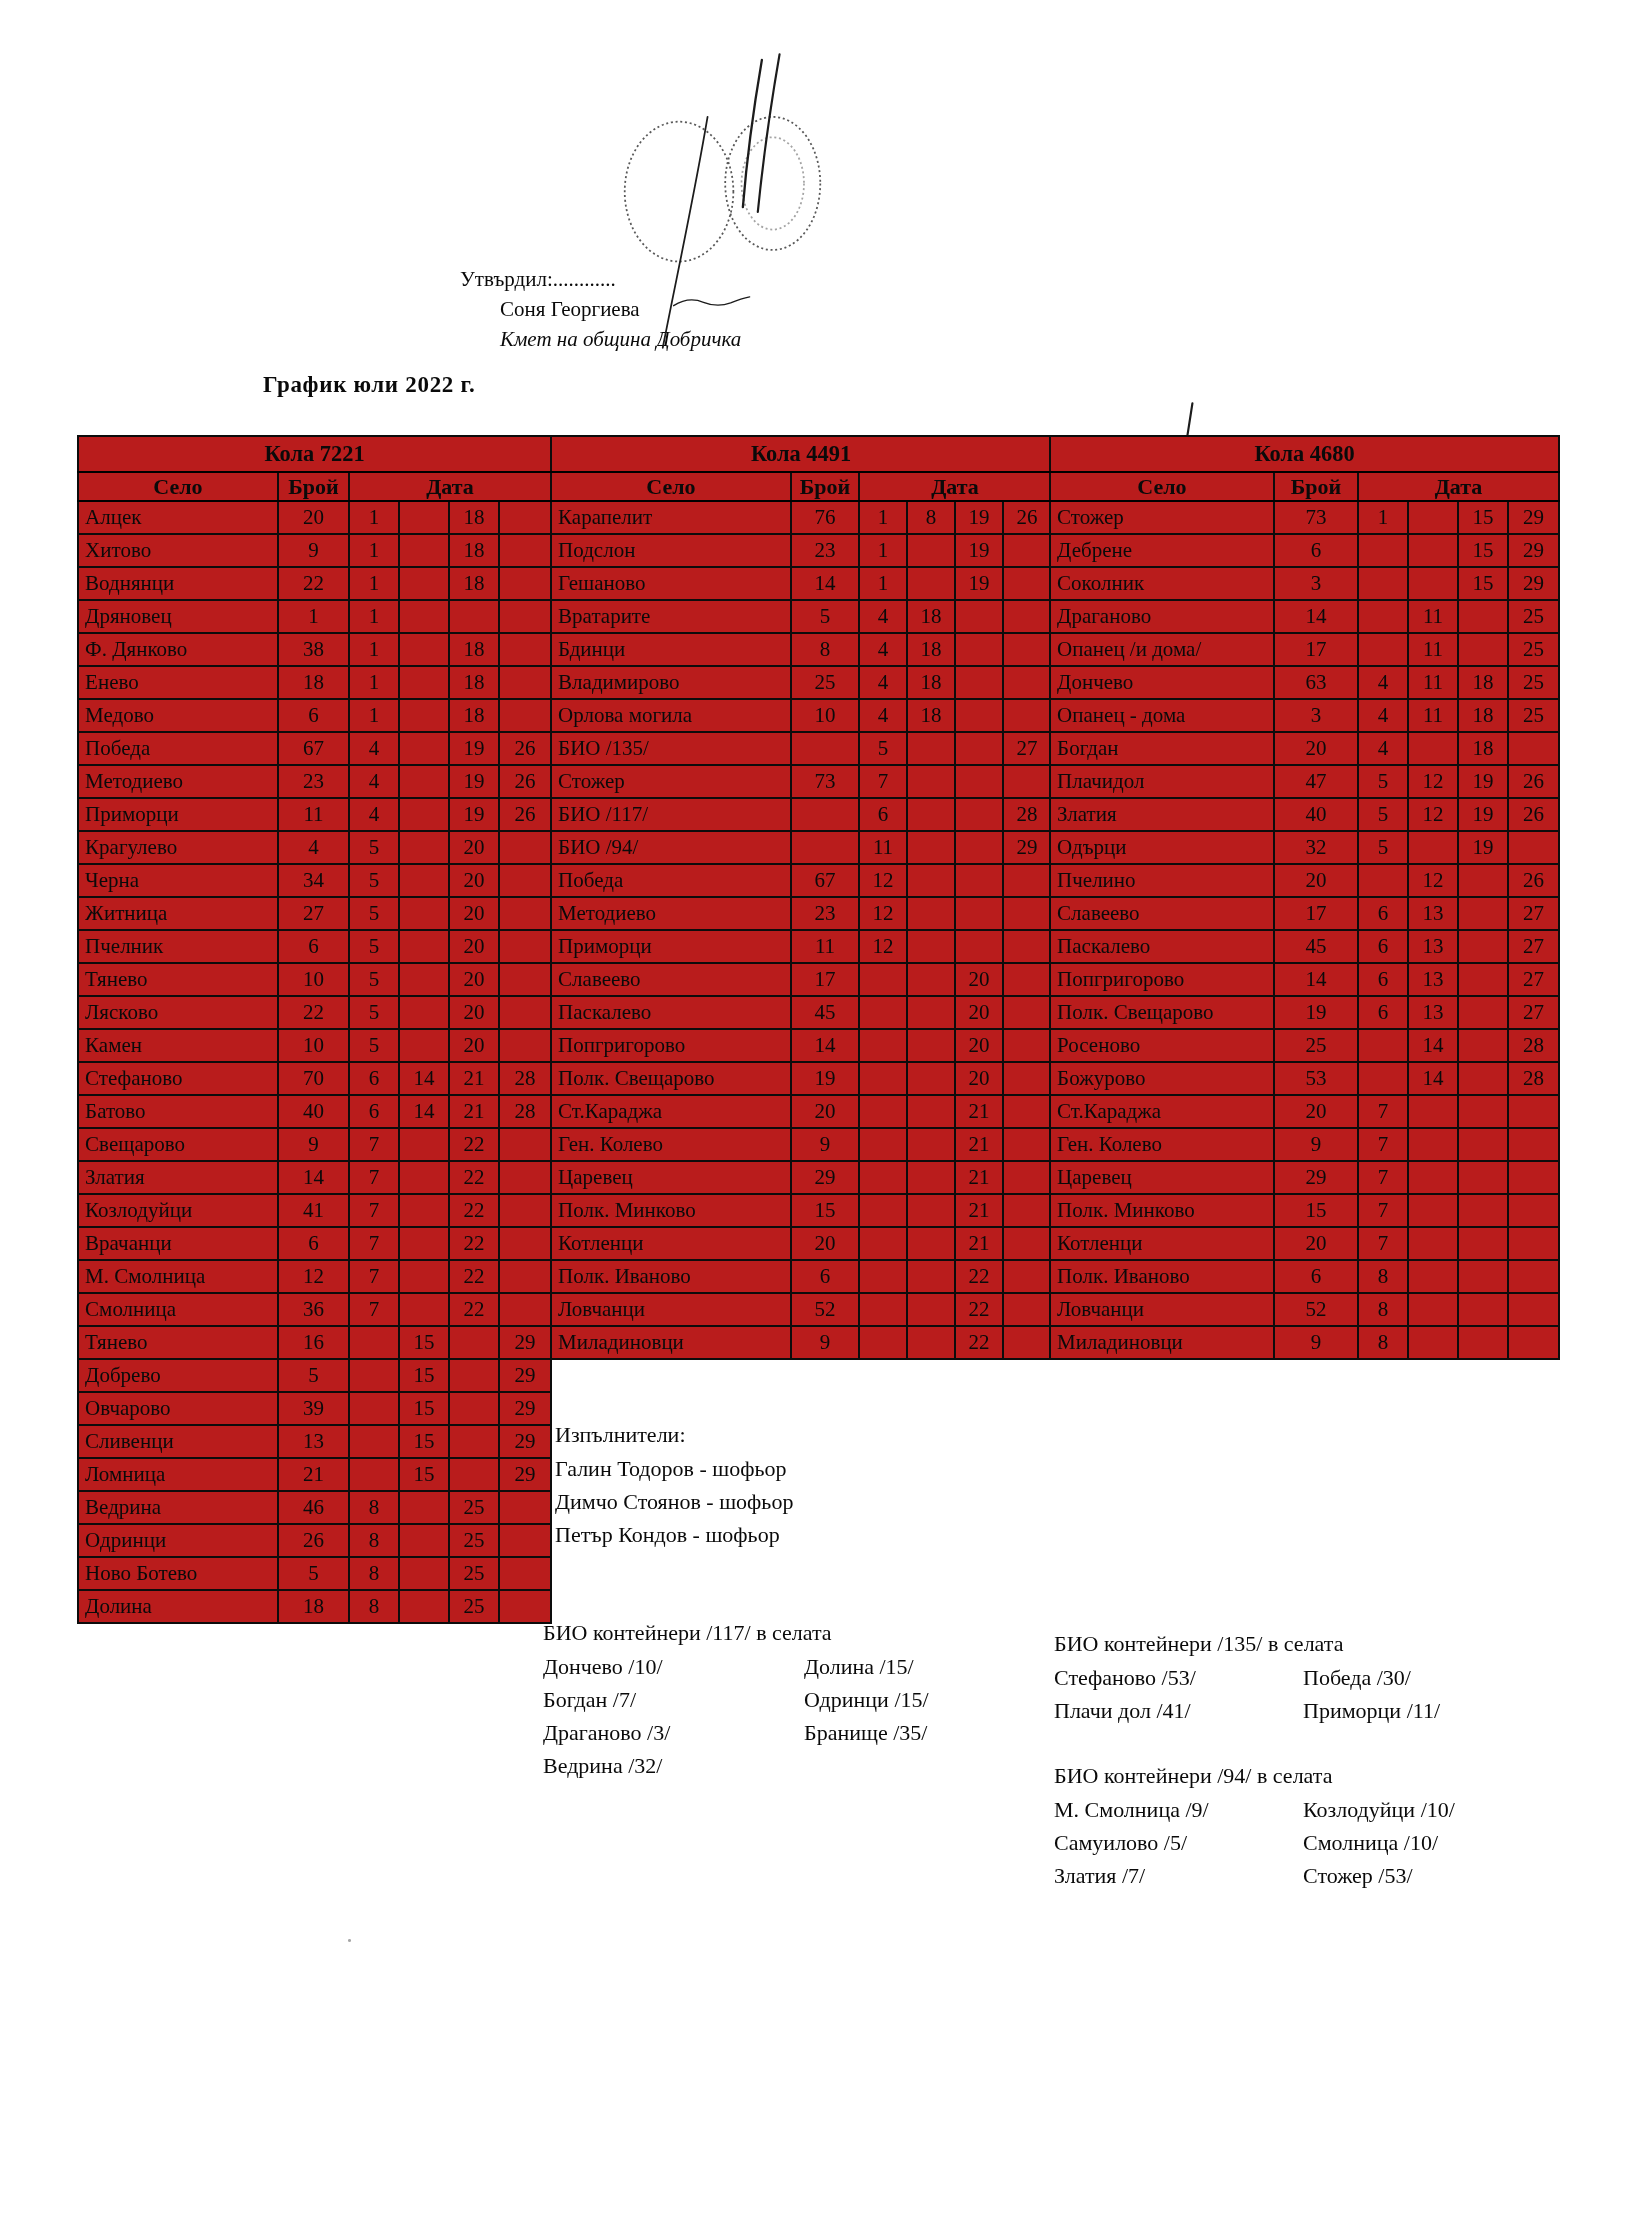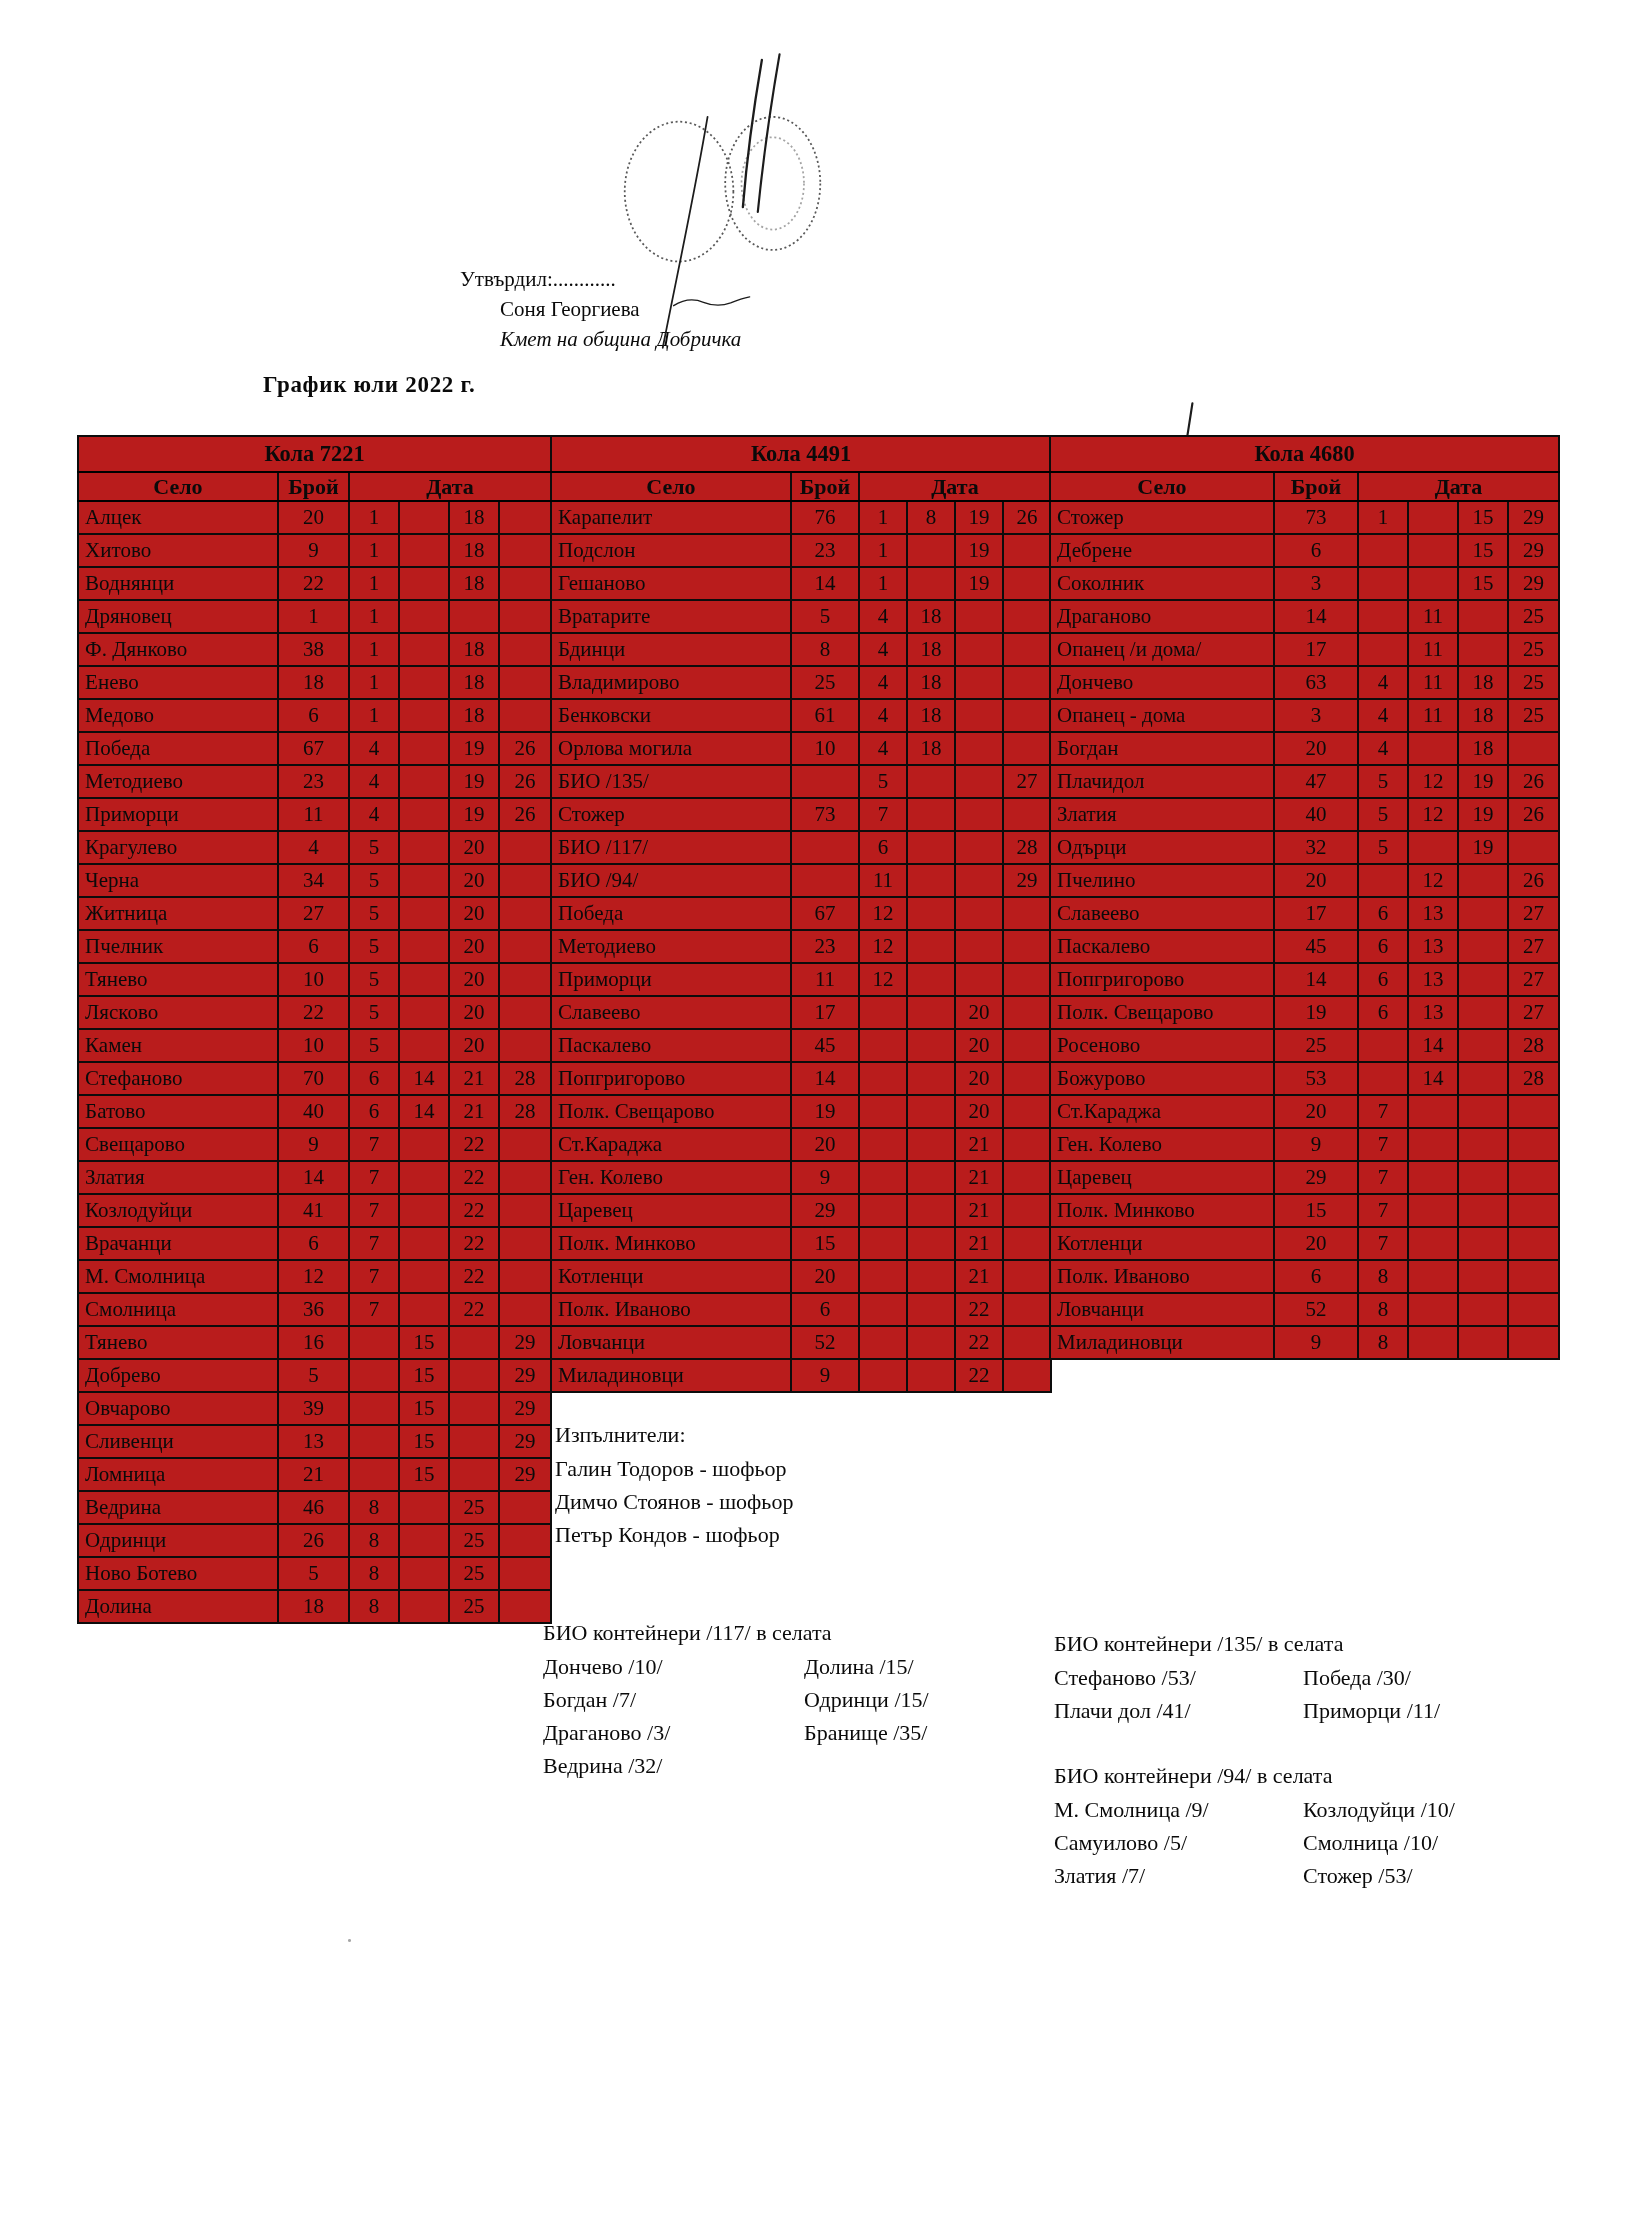--- a/index.html
+++ b/index.html
@@ -408,28 +408,20 @@
         </tr>
         <tr>
           <td class="c-selo">Владимирово</td>
           <td class="c-num">25</td>
           <td class="c-num">4</td>
           <td class="c-num">18</td>
           <td class="c-num"></td>
           <td class="c-num"></td>
         </tr>
         <tr>
-          <td class="c-selo">Бенковски</td>
-          <td class="c-num">61</td>
-          <td class="c-num">4</td>
-          <td class="c-num">18</td>
-          <td class="c-num"></td>
-          <td class="c-num"></td>
-        </tr>
-        <tr>
           <td class="c-selo">Орлова могила</td>
           <td class="c-num">10</td>
           <td class="c-num">4</td>
           <td class="c-num">18</td>
           <td class="c-num"></td>
           <td class="c-num"></td>
         </tr>
         <tr>
           <td class="c-selo">БИО /135/</td>
           <td class="c-num"></td>

